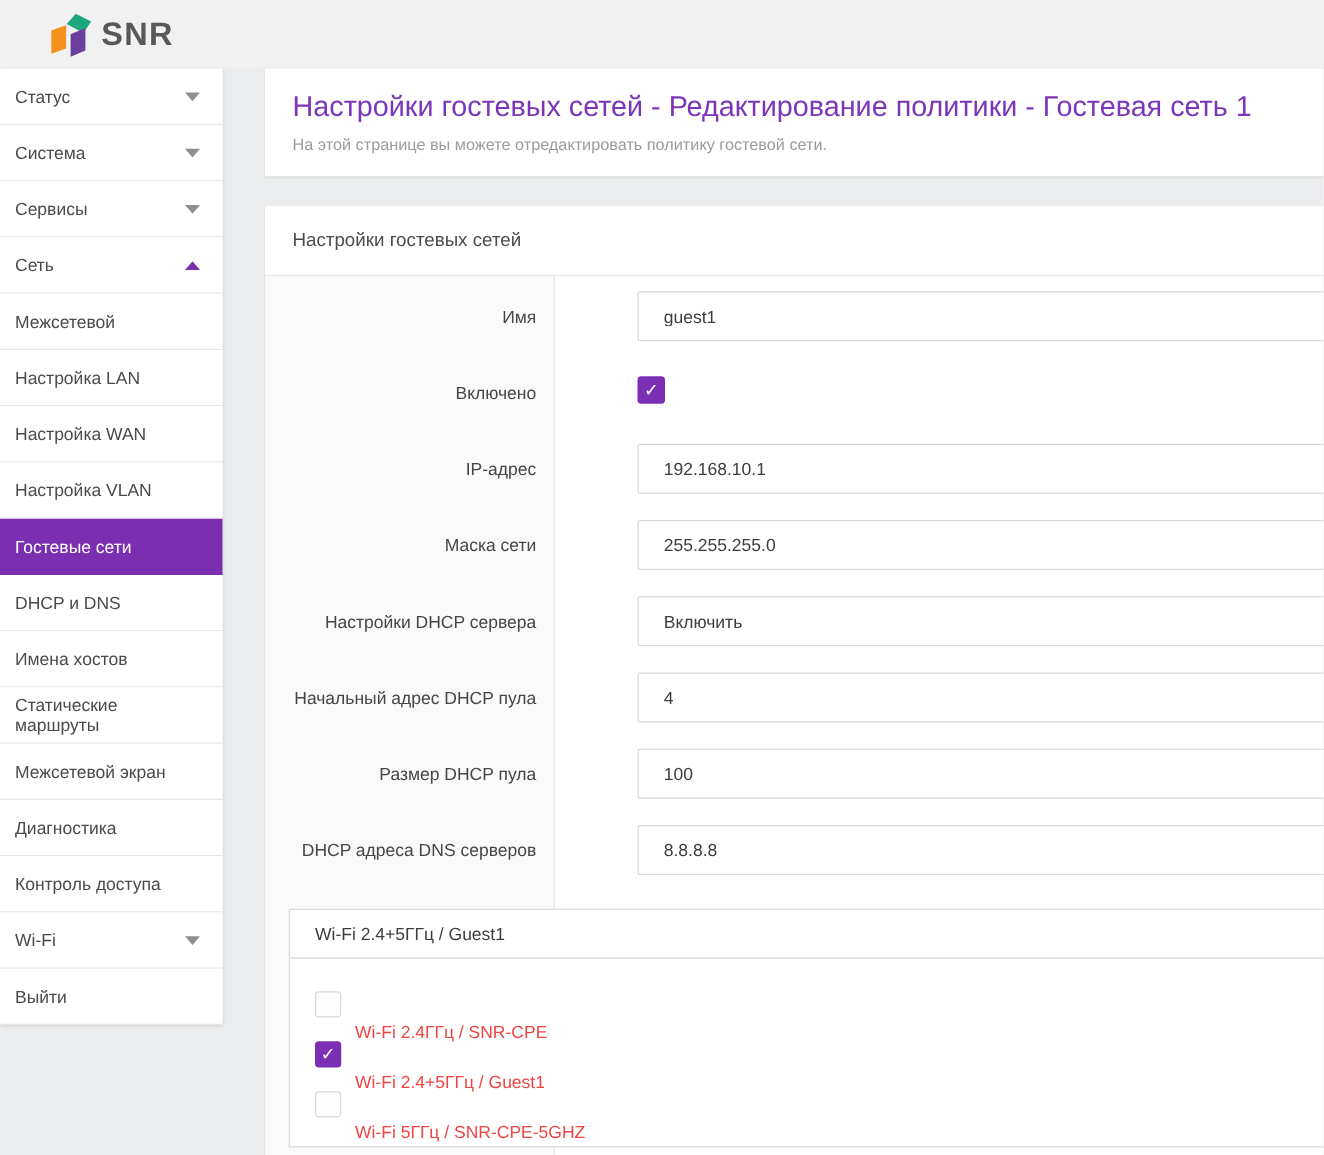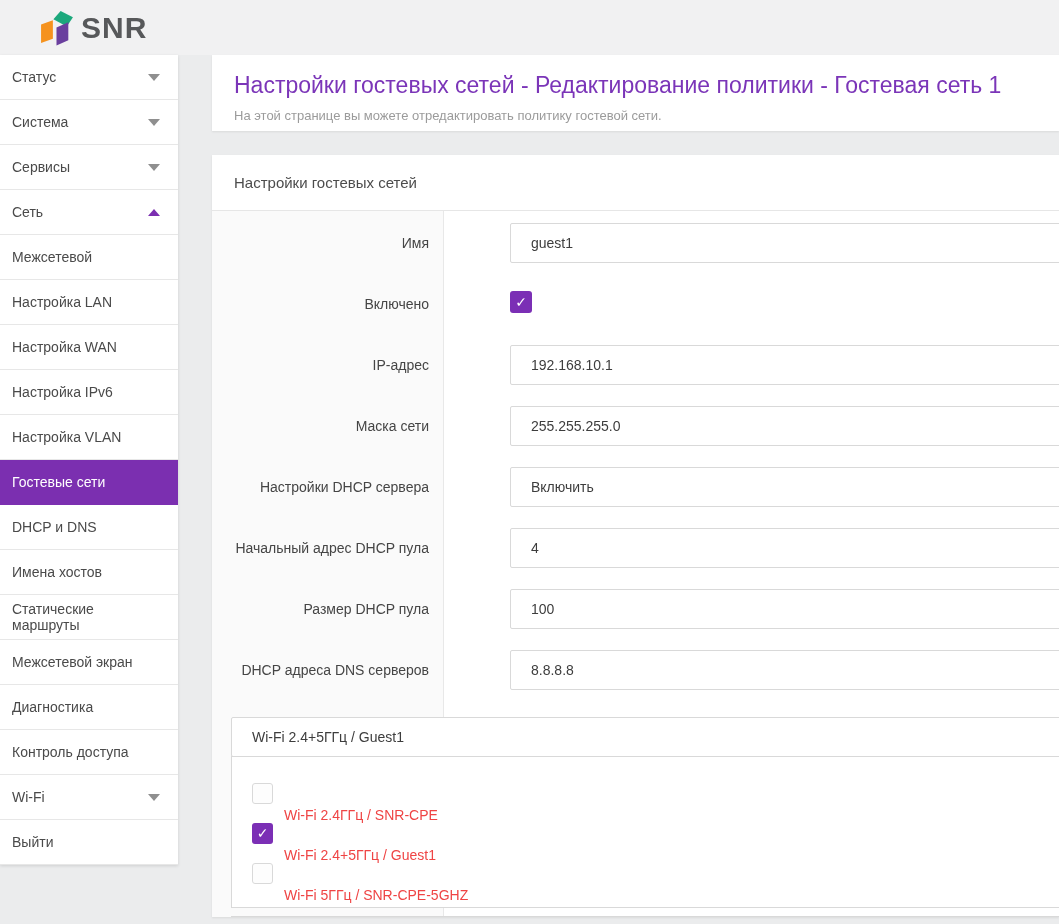--- a/index.html
+++ b/index.html
@@ -14,21 +14,21 @@
   
   .topbar {
     position:absolute; left:0; top:0; width:1059px; height:55px;
     background:#f1f1f2;
     display:flex; align-items:center;
     padding-left:40px;
   }
   .logo { display:flex; align-items:center; gap:7px; }
   .logo svg { display:block; }
   .logo-text {
-    font-size:30px; font-weight:700; color:#57585a; letter-spacing:1px;
+    font-size:26px; font-weight:700; color:#57585a; letter-spacing:1px;
   }
 
   
   .sidebar {
     position:absolute; left:0; top:55px; width:178px;
     background:#ffffff;
     box-shadow:0 1px 3px rgba(0,0,0,0.12);
   }
   .side-item {
     height:45px;
@@ -43,21 +43,21 @@
     background:#7b2fb0; color:#ffffff; border-bottom-color:#7b2fb0;
   }
   .tri { width:0; height:0; border-left:6px solid transparent; border-right:6px solid transparent; }
   .tri.down { border-top:7px solid #8f8f8f; }
   .tri.up   { border-bottom:7px solid #7b2fb0; }
 
   
   .main { position:absolute; left:212px; top:55px; width:847px; }
 
   .header-card {
-    background:#fff; height:76px; padding:15px 0 0 22px;
+    background:#fff; height:86px; padding:15px 0 0 22px;
     box-shadow:0 1px 2px rgba(0,0,0,0.08);
   }
   .page-title { font-size:23px; font-weight:400; color:#7b35b8; line-height:30px; }
   .page-subtitle { font-size:13px; color:#9b9b9b; margin-top:8px; }
 
   .form-card {
     margin-top:24px; background:#fff; height:762px;
     box-shadow:0 1px 2px rgba(0,0,0,0.08);
     overflow:hidden;
   }
@@ -144,23 +144,20 @@
     <span class="tri up"></span>
   </div>
   <div class="side-item">
     <span>Межсетевой</span>
   </div>
   <div class="side-item">
     <span>Настройка LAN</span>
   </div>
   <div class="side-item">
     <span>Настройка WAN</span>
-  </div>
-  <div class="side-item">
-    <span>Настройка IPv6</span>
   </div>
   <div class="side-item">
     <span>Настройка VLAN</span>
   </div>
   <div class="side-item active">
     <span>Гостевые сети</span>
   </div>
   <div class="side-item">
     <span>DHCP и DNS</span>
   </div>

